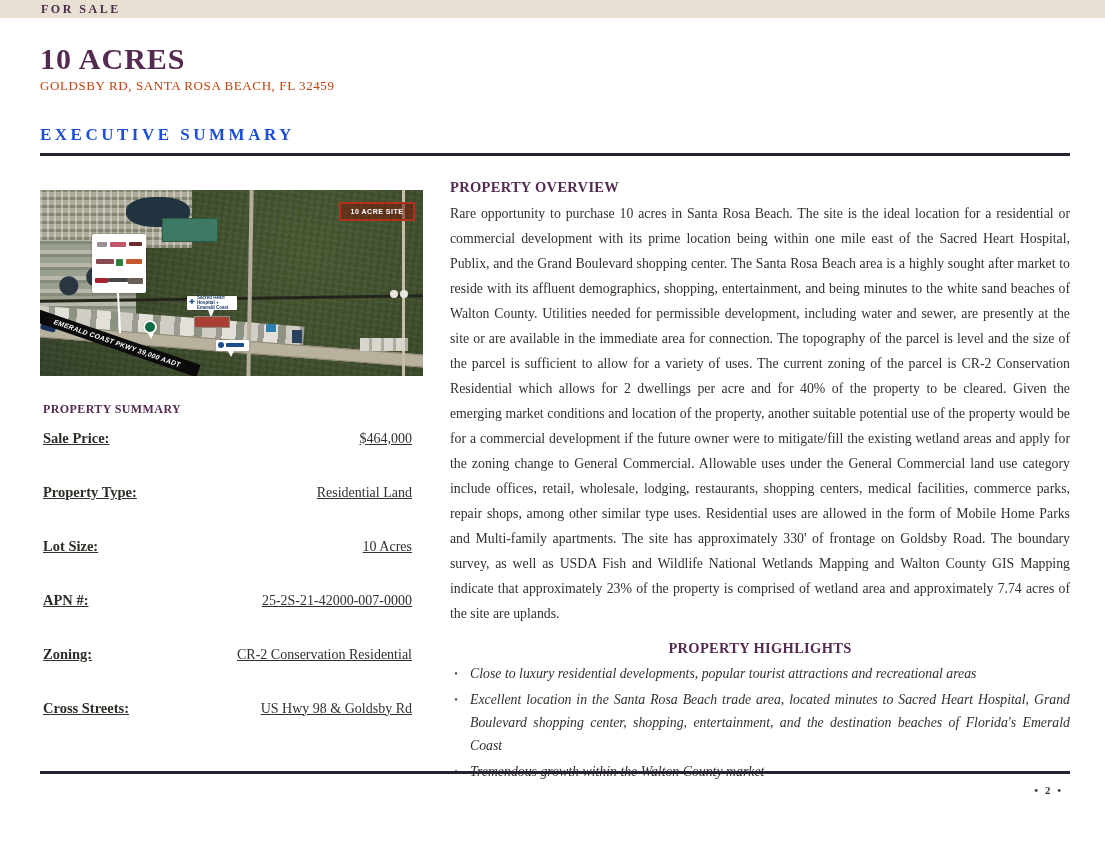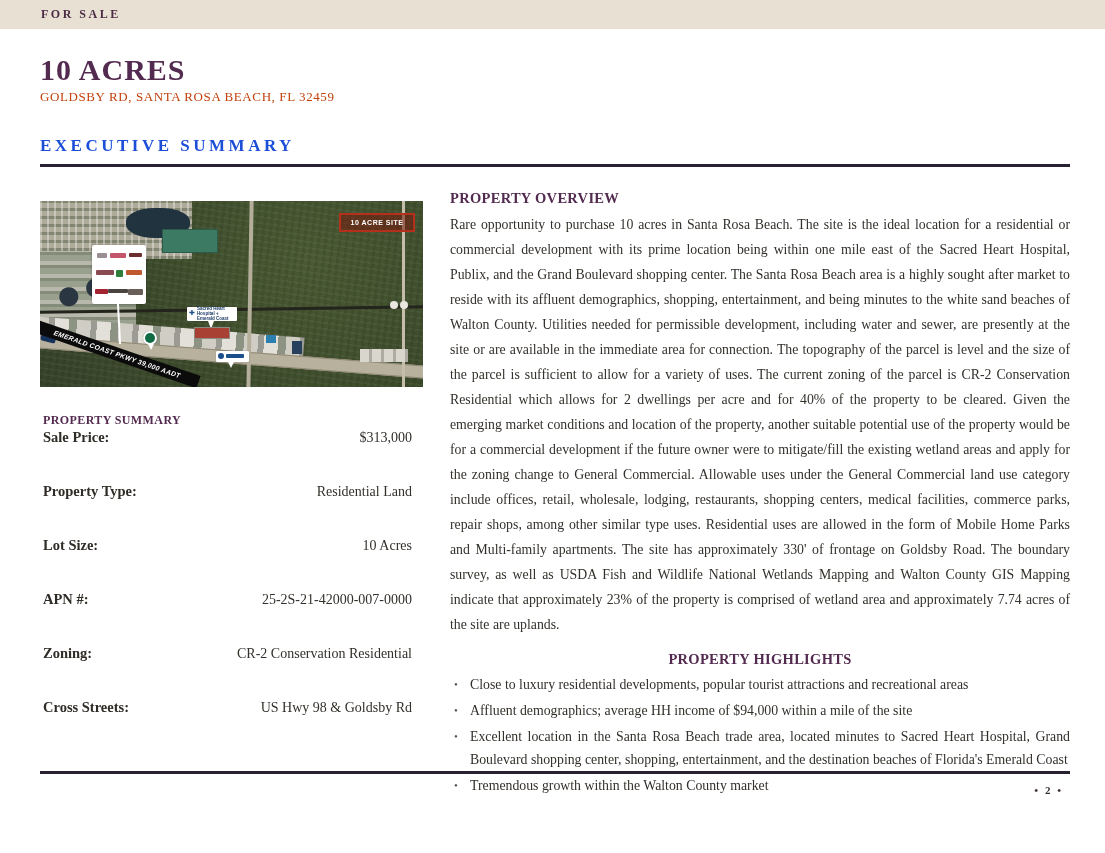--- a/index.html
+++ b/index.html
@@ -2,21 +2,21 @@
 <html><head>
 <meta charset="utf-8">
 <style>
   * { margin:0; padding:0; box-sizing:border-box; }
   html,body { width:1105px; }
   body {
     width:1105px; height:853px; position:relative; background:#ffffff;
     font-family:"Liberation Serif", serif; color:#33302b; overflow:hidden;
   }
   
-  .topbar { height:29px; background:#e8e1d3; display:flex; align-items:center; }
+  .topbar { height:18px; background:#e8e1d3; display:flex; align-items:center; }
   .topbar .forsale {
     margin-left:41px; font-size:12px; font-weight:bold; letter-spacing:2.5px;
     color:#4b2b45;
   }
   
   .head { margin:25px 35px 0 40px; }
   .title { font-size:30px; font-weight:bold; letter-spacing:1px; color:#532b50; line-height:1.05; }
   .address { font-size:13px; letter-spacing:0.6px; color:#c2410c; margin-top:3px; }
   .exec { font-size:17px; font-weight:bold; letter-spacing:3.5px; color:#1d4ed8; margin-top:31px; }
   .rule { border-bottom:3px solid #282230; margin-top:8px; }
@@ -95,29 +95,29 @@
   .m-sb-pin { left:103px; top:130px; width:14px; height:14px; border-radius:50%; background:#ffffff; box-shadow:0 0 1px rgba(0,0,0,0.5); }
   .m-sb-pin i { left:2px; top:2px; width:10px; height:10px; border-radius:50%; background:#0e6b44; }
   .m-sb-ptr { left:108px; top:143px; width:0; height:0; border-left:3px solid rgba(0,0,0,0); border-right:3px solid rgba(0,0,0,0); border-top:6px solid #ffffff; }
   .m-tt-label { left:176px; top:150px; width:33px; height:11px; background:#ffffff; border-radius:1px; display:flex; align-items:center; gap:2px; padding:0 2px; box-shadow:0 0 1px rgba(0,0,0,0.4); }
   .m-tt-label i { position:static; }
   .m-tt-dot { width:6px; height:6px; border-radius:50%; background:#1a4f8a; }
   .m-tt-bar { width:18px; height:4px; background:#1a4f8a; border-radius:1px; }
   .m-tt-ptr { left:188px; top:161px; width:0; height:0; border-left:3px solid rgba(0,0,0,0); border-right:3px solid rgba(0,0,0,0); border-top:6px solid #ffffff; }
   
   .ps-head { margin:26px 0 0 3px; font-size:12px; font-weight:bold; letter-spacing:0.4px; color:#532b50; }
-  .ps-rows { margin-top:1px; width:372px; }
+  .ps-rows { margin-top:13px; width:372px;text-decoration:underline; }
   .ps-row { display:flex; justify-content:space-between; align-items:baseline; margin-bottom:37px; padding-left:3px; }
   .ps-row .lbl { font-weight:bold; font-size:14.5px; color:#2f2b26; }
   .ps-row .val { font-size:14px; color:#33302b; text-align:right; }
   
   .sec-head { font-size:14.5px; font-weight:bold; letter-spacing:0.3px; color:#532b50; margin-bottom:5px; }
   .overview-body { font-size:13.8px; line-height:25px; text-align:justify; color:#33302b; }
   .hl-head { margin-top:14px;text-align:center; }
-  ul.hl { list-style:none; margin-top:2px; }
+  ul.hl { list-style:none; margin-top:2px;font-style:italic; }
   ul.hl li { position:relative; padding-left:20px; font-size:13.8px; line-height:23px; margin-bottom:3px; color:#33302b; text-align:justify; }
   ul.hl li::before { content:"•"; position:absolute; left:4px; top:0; font-size:11px; color:#55504a; }
   
   .footer-rule { position:absolute; left:40px; width:1030px; top:771px; height:3px; background:#282230; }
   .page-num { position:absolute; right:42px; top:784px; font-size:11px; font-weight:bold; letter-spacing:2px; color:#3a2f3a; }
 </style>
 </head>
 <body>
 
 <div class="topbar">
@@ -188,21 +188,21 @@
         <i class="m-tt-dot"></i>
         <i class="m-tt-bar"></i>
       </div>
       <div class="m-tt-ptr"></div>
     </div>
 
     <div class="ps-head">PROPERTY SUMMARY</div>
     <div class="ps-rows">
       <div class="ps-row">
         <span class="lbl">Sale Price:</span>
-        <span class="val">$313,000</span>
+        <span class="val">$464,000</span>
       </div>
       <div class="ps-row">
         <span class="lbl">Property Type:</span>
         <span class="val">Residential Land</span>
       </div>
       <div class="ps-row">
         <span class="lbl">Lot Size:</span>
         <span class="val">10 Acres</span>
       </div>
       <div class="ps-row">
@@ -220,21 +220,20 @@
     </div>
   </div>
 
   <div class="rightcol">
     <div class="sec-head">PROPERTY OVERVIEW</div>
     <div class="overview-body">Rare opportunity to purchase 10 acres in Santa Rosa Beach. The site is the ideal location for a residential or commercial development with its prime location being within one mile east of the Sacred Heart Hospital, Publix, and the Grand Boulevard shopping center. The Santa Rosa Beach area is a highly sought after market to reside with its affluent demographics, shopping, entertainment, and being minutes to the white sand beaches of Walton County. Utilities needed for permissible development, including water and sewer, are presently at the site or are available in the immediate area for connection. The topography of the parcel is level and the size of the parcel is sufficient to allow for a variety of uses. The current zoning of the parcel is CR-2 Conservation Residential which allows for 2 dwellings per acre and for 40% of the property to be cleared. Given the emerging market conditions and location of the property, another suitable potential use of the property would be for a commercial development if the future owner were to mitigate/fill the existing wetland areas and apply for the zoning change to General Commercial. Allowable uses under the General Commercial land use category include offices, retail, wholesale, lodging, restaurants, shopping centers, medical facilities, commerce parks, repair shops, among other similar type uses. Residential uses are allowed in the form of Mobile Home Parks and Multi-family apartments. The site has approximately 330' of frontage on Goldsby Road. The boundary survey, as well as USDA Fish and Wildlife National Wetlands Mapping and Walton County GIS Mapping indicate that approximately 23% of the property is comprised of wetland area and approximately 7.74 acres of the site are uplands.</div>
 
     <div class="sec-head hl-head">PROPERTY HIGHLIGHTS</div>
     <ul class="hl">
       <li>Close to luxury residential developments, popular tourist attractions and recreational areas</li>
-      <li>Affluent demographics; average HH income of $94,000 within a mile of the site</li>
       <li>Excellent location in the Santa Rosa Beach trade area, located minutes to Sacred Heart Hospital, Grand Boulevard shopping center, shopping, entertainment, and the destination beaches of Florida's Emerald Coast</li>
       <li>Tremendous growth within the Walton County market</li>
     </ul>
   </div>
 </div>
 
 <div class="footer-rule"></div>
 <div class="page-num">• 2 •</div>
 
 </body></html>

